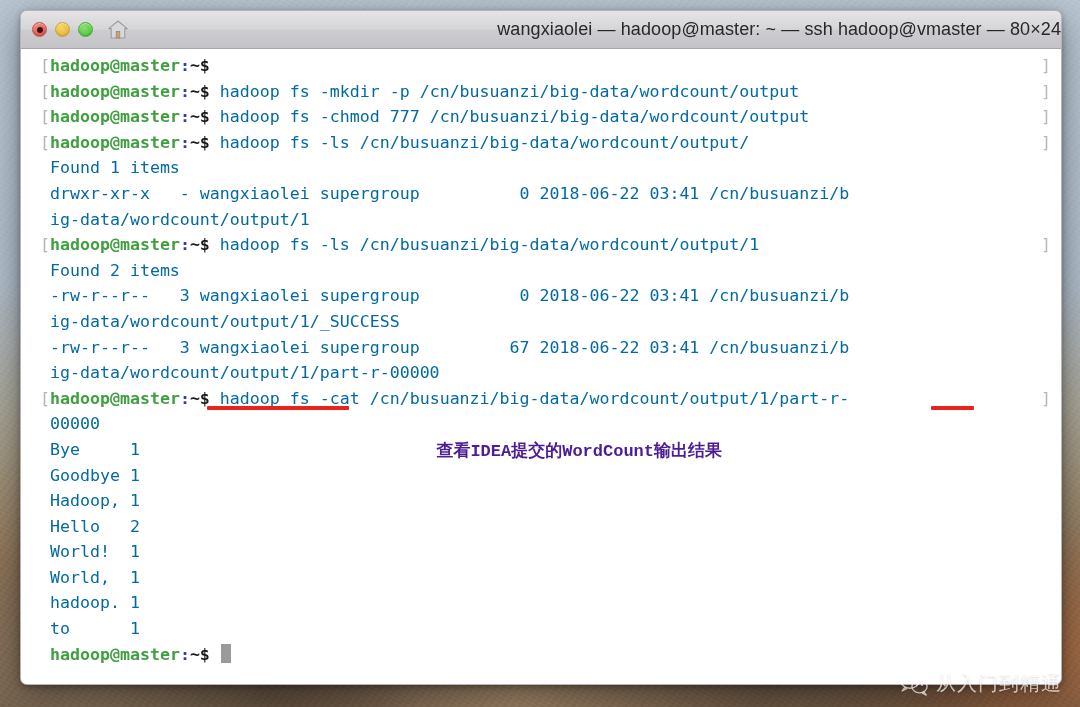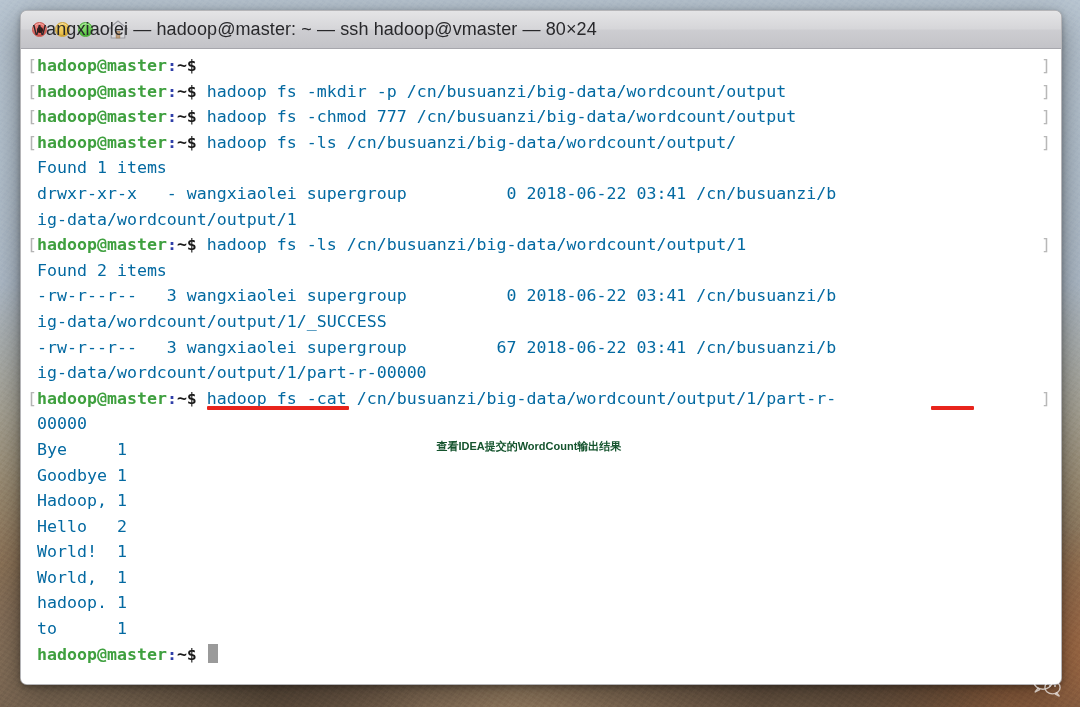--- a/index.html
+++ b/index.html
@@ -86,21 +86,21 @@
 
   #home-icon {
     margin-left: 14px;
     width: 22px; height: 21px;
     display: block;
   }
 
   #window-title {
     position: absolute;
     left: 12px; right: 0;
-    text-align: left;
+    text-align: right;
     font-size: 18px;
     color: #28282b;
     letter-spacing: .1px;
     pointer-events: none;
     font-family: "Liberation Sans", sans-serif;
   }
 
   
   #terminal-body {
     position: relative;
@@ -108,21 +108,21 @@
     background: #ffffff;
     padding: 4px 0 0 0;
     overflow: hidden;
   }
 
   #terminal-screen {
     font-family: "DejaVu Sans Mono", "Liberation Mono", monospace;
     font-size: 16.6px;
     line-height: 25.6px;
     color: #1a1a1a;
-    padding-left: 6px;
+    padding-left: 19px;
     white-space: pre;
     position: relative;
   }
 
   .tline { height: 25.6px; position: relative; white-space: pre; }
 
   .c-green   { color: #3fa03f; font-weight: bold; }
   .c-punct   { color: #1a1a1a; font-weight: bold; }
   .c-colon   { color: #2f3fa8; font-weight: bold; }
   .c-bracket { color: #b4b4b4; }
@@ -149,24 +149,24 @@
 
   
   .underline-mark {
     position: absolute;
     height: 4px;
     background: #e8241c;
     border-radius: 1px;
   }
   #annotation-text {
     position: absolute;
-    color: #14532d;
-    font-size: 11px;
+    color: #4c1d95;
+    font-size: 17px;
     font-weight: bold;
-    font-family: Liberation Sans, sans-serif;
+    font-family: Liberation Mono, monospace;
     white-space: nowrap;
   }
 
   
   #watermark {
     position: absolute;
     right: 18px;
     bottom: 10px;
     display: flex;
     align-items: center;
@@ -220,13 +220,14 @@
   <svg width="30" height="25" viewBox="0 0 30 25">
     <ellipse cx="11" cy="9.5" rx="9.2" ry="7.8" fill="none" stroke="rgba(255,255,255,.85)" stroke-width="1.4"></ellipse>
     <path d="M6 16.2 L3.2 20 L7.6 17.6 Z" fill="none" stroke="rgba(255,255,255,.85)" stroke-width="1.4" stroke-linejoin="round"></path>
     <circle cx="8" cy="7.6" r="1.2" fill="rgba(255,255,255,.9)"></circle>
     <circle cx="14" cy="7.6" r="1.2" fill="rgba(255,255,255,.9)"></circle>
     <ellipse cx="20.5" cy="15.5" rx="7.6" ry="6.4" fill="none" stroke="rgba(255,255,255,.85)" stroke-width="1.4"></ellipse>
     <path d="M24.6 20.8 L27.2 24 L23.4 22.2 Z" fill="none" stroke="rgba(255,255,255,.85)" stroke-width="1.4" stroke-linejoin="round"></path>
     <circle cx="18" cy="14" r="1" fill="rgba(255,255,255,.9)"></circle>
     <circle cx="23" cy="14" r="1" fill="rgba(255,255,255,.9)"></circle>
   </svg>
+  <span id="watermark-label">从入门到精通</span>
 </div>
 
 </body></html>

